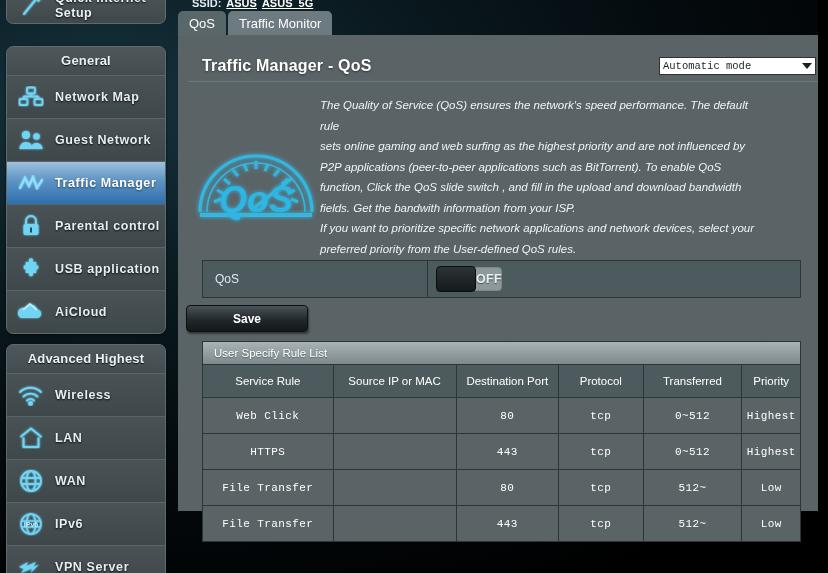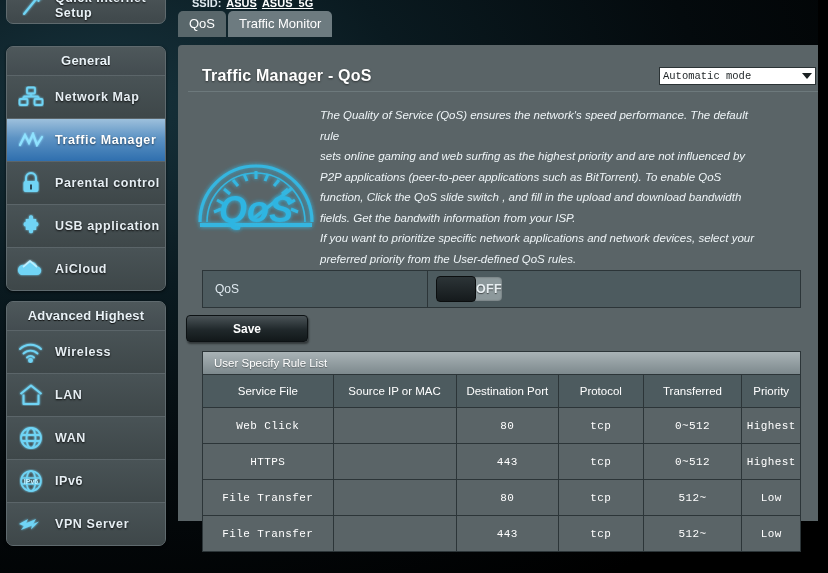--- a/index.html
+++ b/index.html
@@ -42,21 +42,21 @@
   #ssid b{color:#fff;text-decoration:underline;margin-left:5px;}
 
   
   #tabs{position:absolute;left:178px;top:9px;display:flex;align-items:flex-end;height:28px;}
   .tab{height:26px;line-height:26px;padding:0 11px;border-radius:5px 5px 0 0;font-size:13px;
        color:#dfe9ef;margin-right:2px;}
   .tab.active{background:#59676b;color:#ffffff;}
   .tab.inactive{background:#6d7b80;color:#ffffff;}
 
   
-  #main{position:absolute;left:178px;top:45px;width:650px;height:476px;
+  #main{position:absolute;left:178px;top:35px;width:650px;height:476px;
         background:#5a6467;border-radius:4px 0 0 0;}
   #title{position:absolute;left:24px;top:22px;color:#ffffff;font-size:16px;font-weight:bold;
          letter-spacing:.2px;text-shadow:0 1px 2px rgba(0,0,0,.5);}
   #modeSel{position:absolute;right:12px;top:22px;width:155px;height:16px;
            background:#ffffff;border:1px solid #2b3335;display:flex;align-items:center;}
   #modeSel .val{flex:1;font-family:"Liberation Mono", monospace;font-size:10.5px;color:#1d2325;
                 padding-left:3px;white-space:nowrap;overflow:hidden;}
   #modeSel .arw{width:16px;height:14px;display:flex;align-items:center;justify-content:center;
                 background:#ffffff;}
   #modeSel .arw i{display:block;width:0;height:0;border-left:5px solid transparent;
@@ -149,20 +149,33 @@
               <rect x="9" y="1.5" width="8" height="6" rx="1"></rect>
               <rect x="1.5" y="13" width="8" height="6" rx="1"></rect>
               <rect x="16.5" y="13" width="8" height="6" rx="1"></rect>
               <path d="M13 7.5v3M5.5 10.5h15M5.5 10.5v2.5M20.5 10.5v2.5"></path>
             </g>
           </svg>
         </span>
         <span class="lb">Network Map</span>
       </div>
 
+      <div class="nav-item">
+        <span class="ic">
+          <svg width="27" height="22" viewBox="0 0 27 22">
+            <g filter="url(#gl)" fill="#6fd4f5">
+              <circle cx="8" cy="6" r="4"></circle>
+                <path d="M1.5 20c0-4.2 2.9-7 6.5-7s6.5 2.8 6.5 7z"></path>
+              <circle cx="18.5" cy="7.5" r="3.3"></circle>
+                <path d="M12.5 20c0-3.6 2.5-6 6-6s6 2.4 6 6z"></path>
+            </g>
+          </svg>
+        </span>
+        <span class="lb">Guest Network</span>
+      </div>
 
       <div class="nav-item sel">
         <span class="arrow"></span>
         <span class="ic">
           <svg width="27" height="22" viewBox="0 0 27 22">
             <g filter="url(#gl)" fill="none" stroke="#8fe2ff" stroke-width="2.2" stroke-linecap="round">
               <path d="M2 16l5-10 4 8 4-9 4 11 5-8"></path>
             </g>
           </svg>
         </span>
@@ -355,21 +368,21 @@
 
     <div id="saveWrap">
       <div id="save">Save</div>
     </div>
 
     <div id="table">
       <div id="tbl-title">User Specify Rule List</div>
       <table>
         <thead>
           <tr>
-            <th class="c0">Service File</th>
+            <th class="c0">Service Rule</th>
             <th class="c1">Source IP or MAC</th>
             <th class="c2">Destination Port</th>
             <th class="c3">Protocol</th>
             <th class="c4">Transferred</th>
             <th class="c5">Priority</th>
           </tr>
         </thead>
         <tbody>
           <tr>
             <td>Web Click</td>

